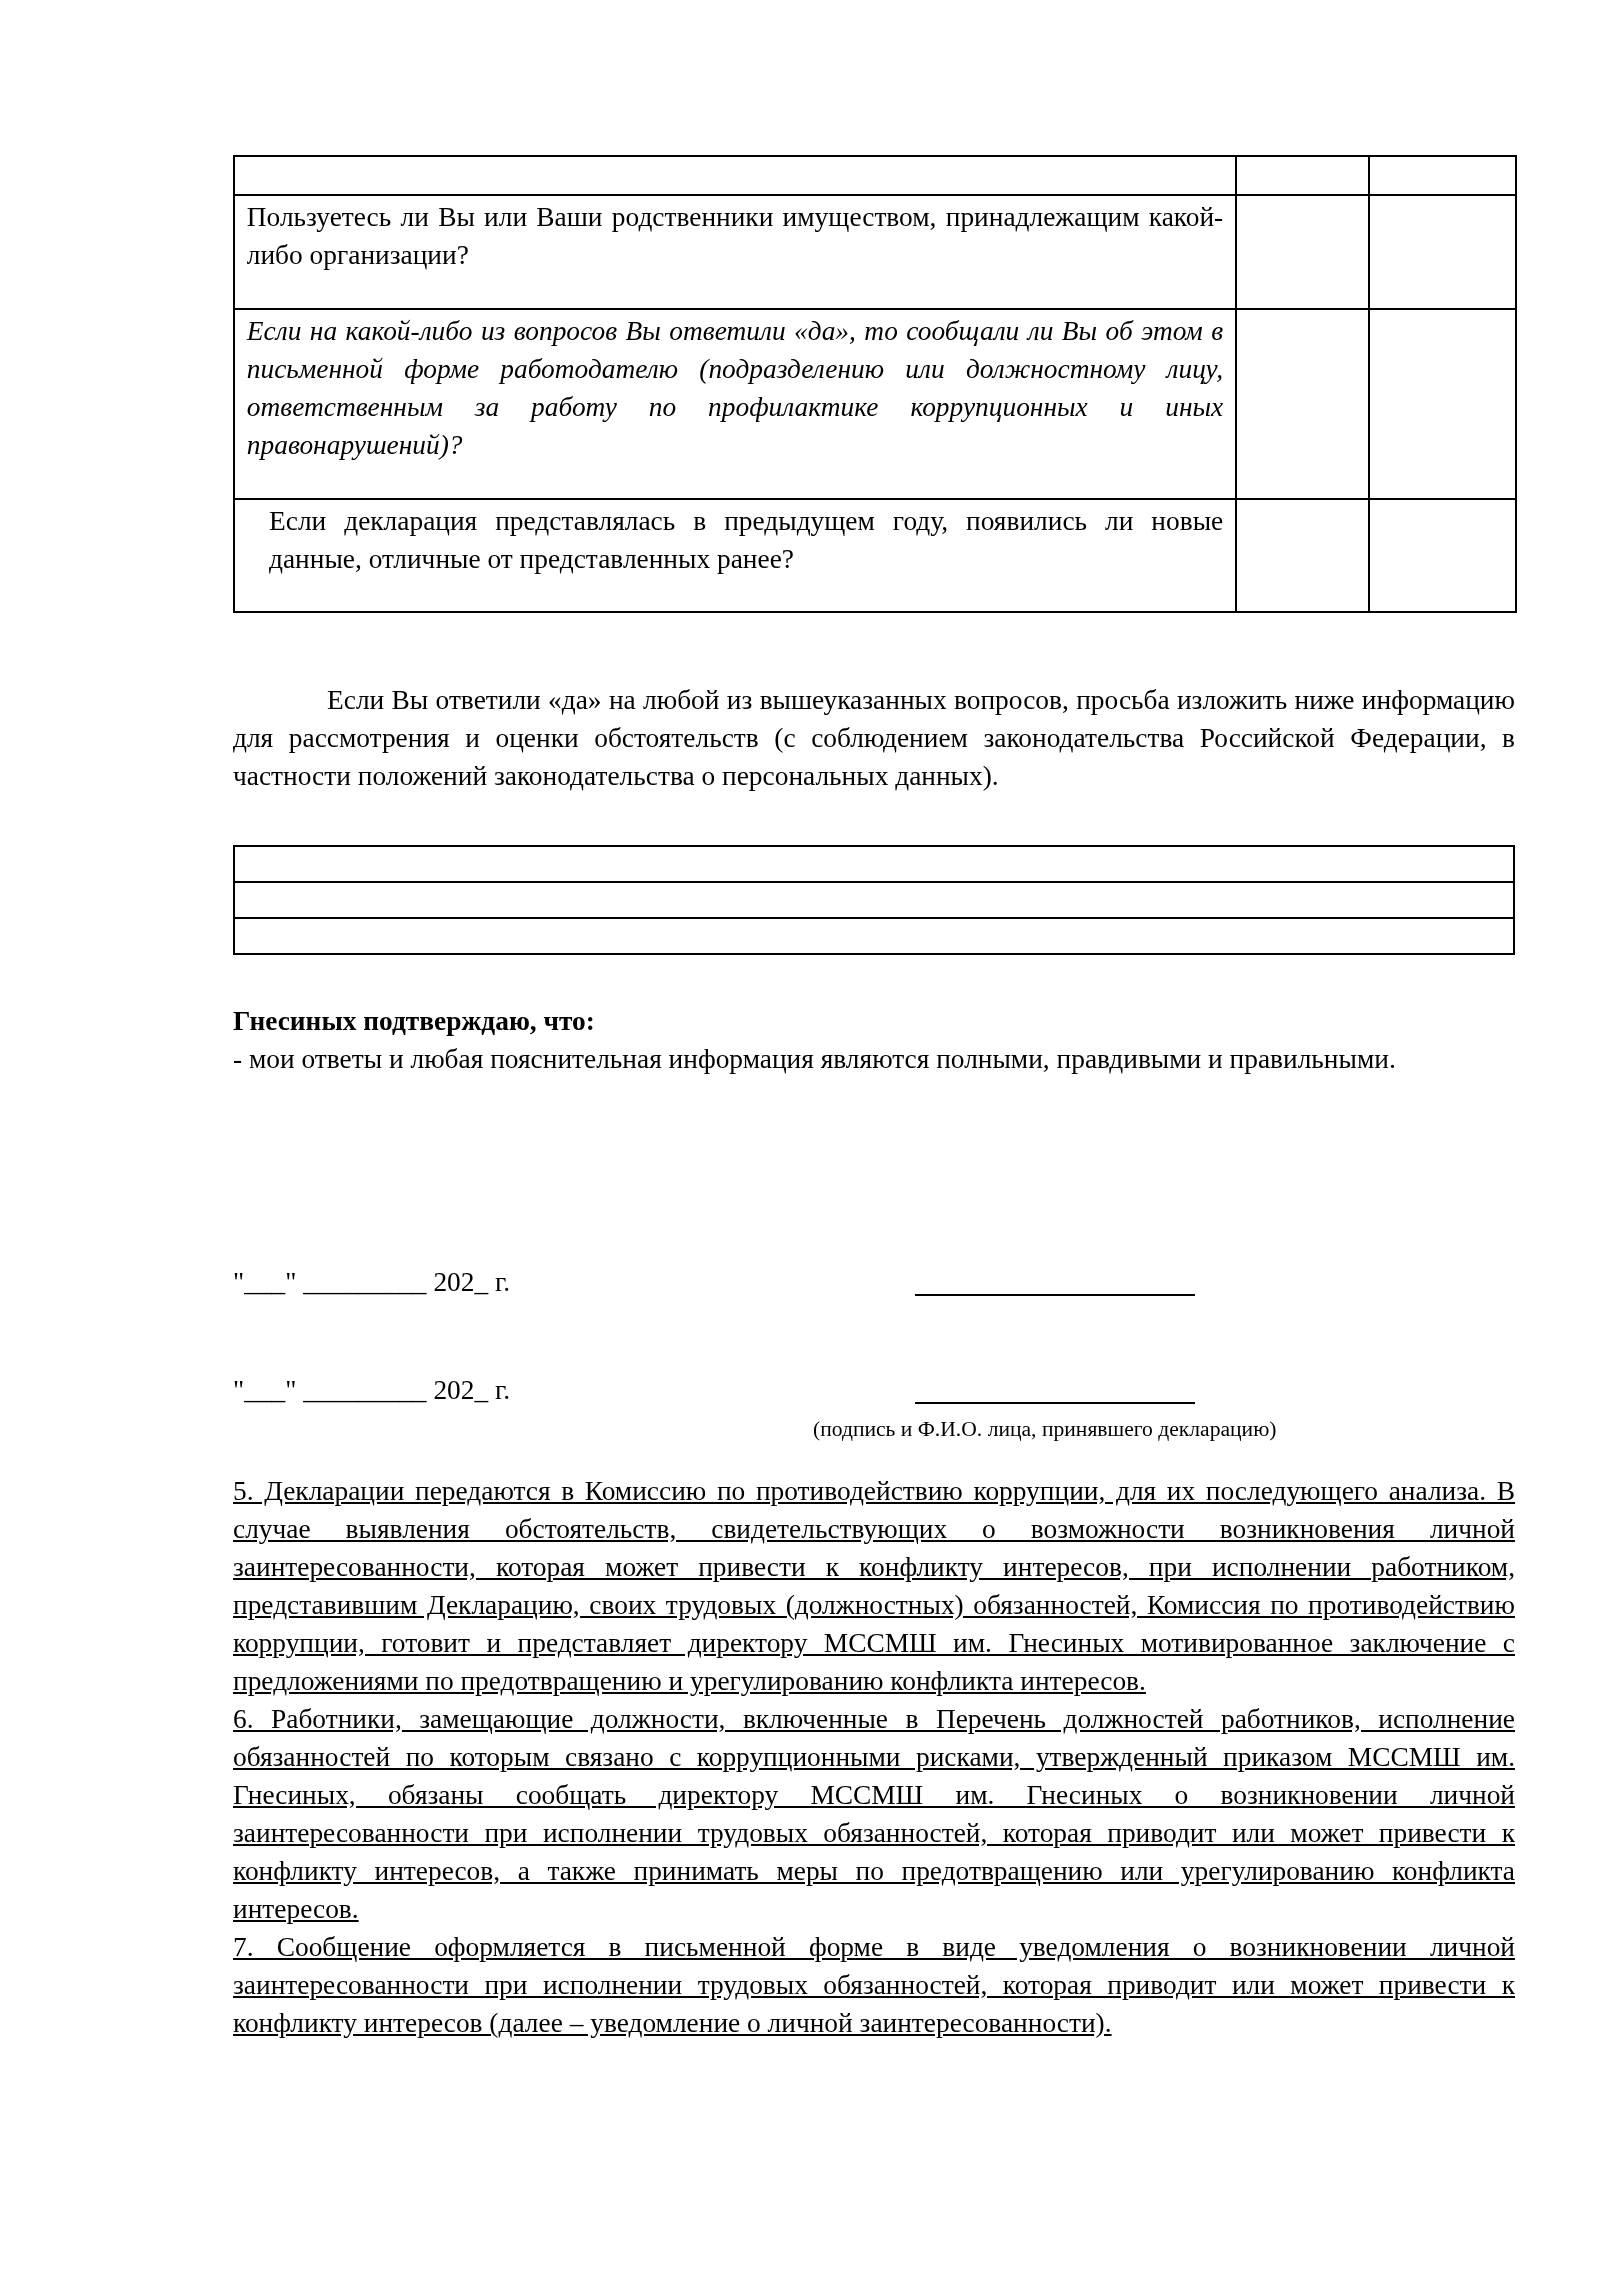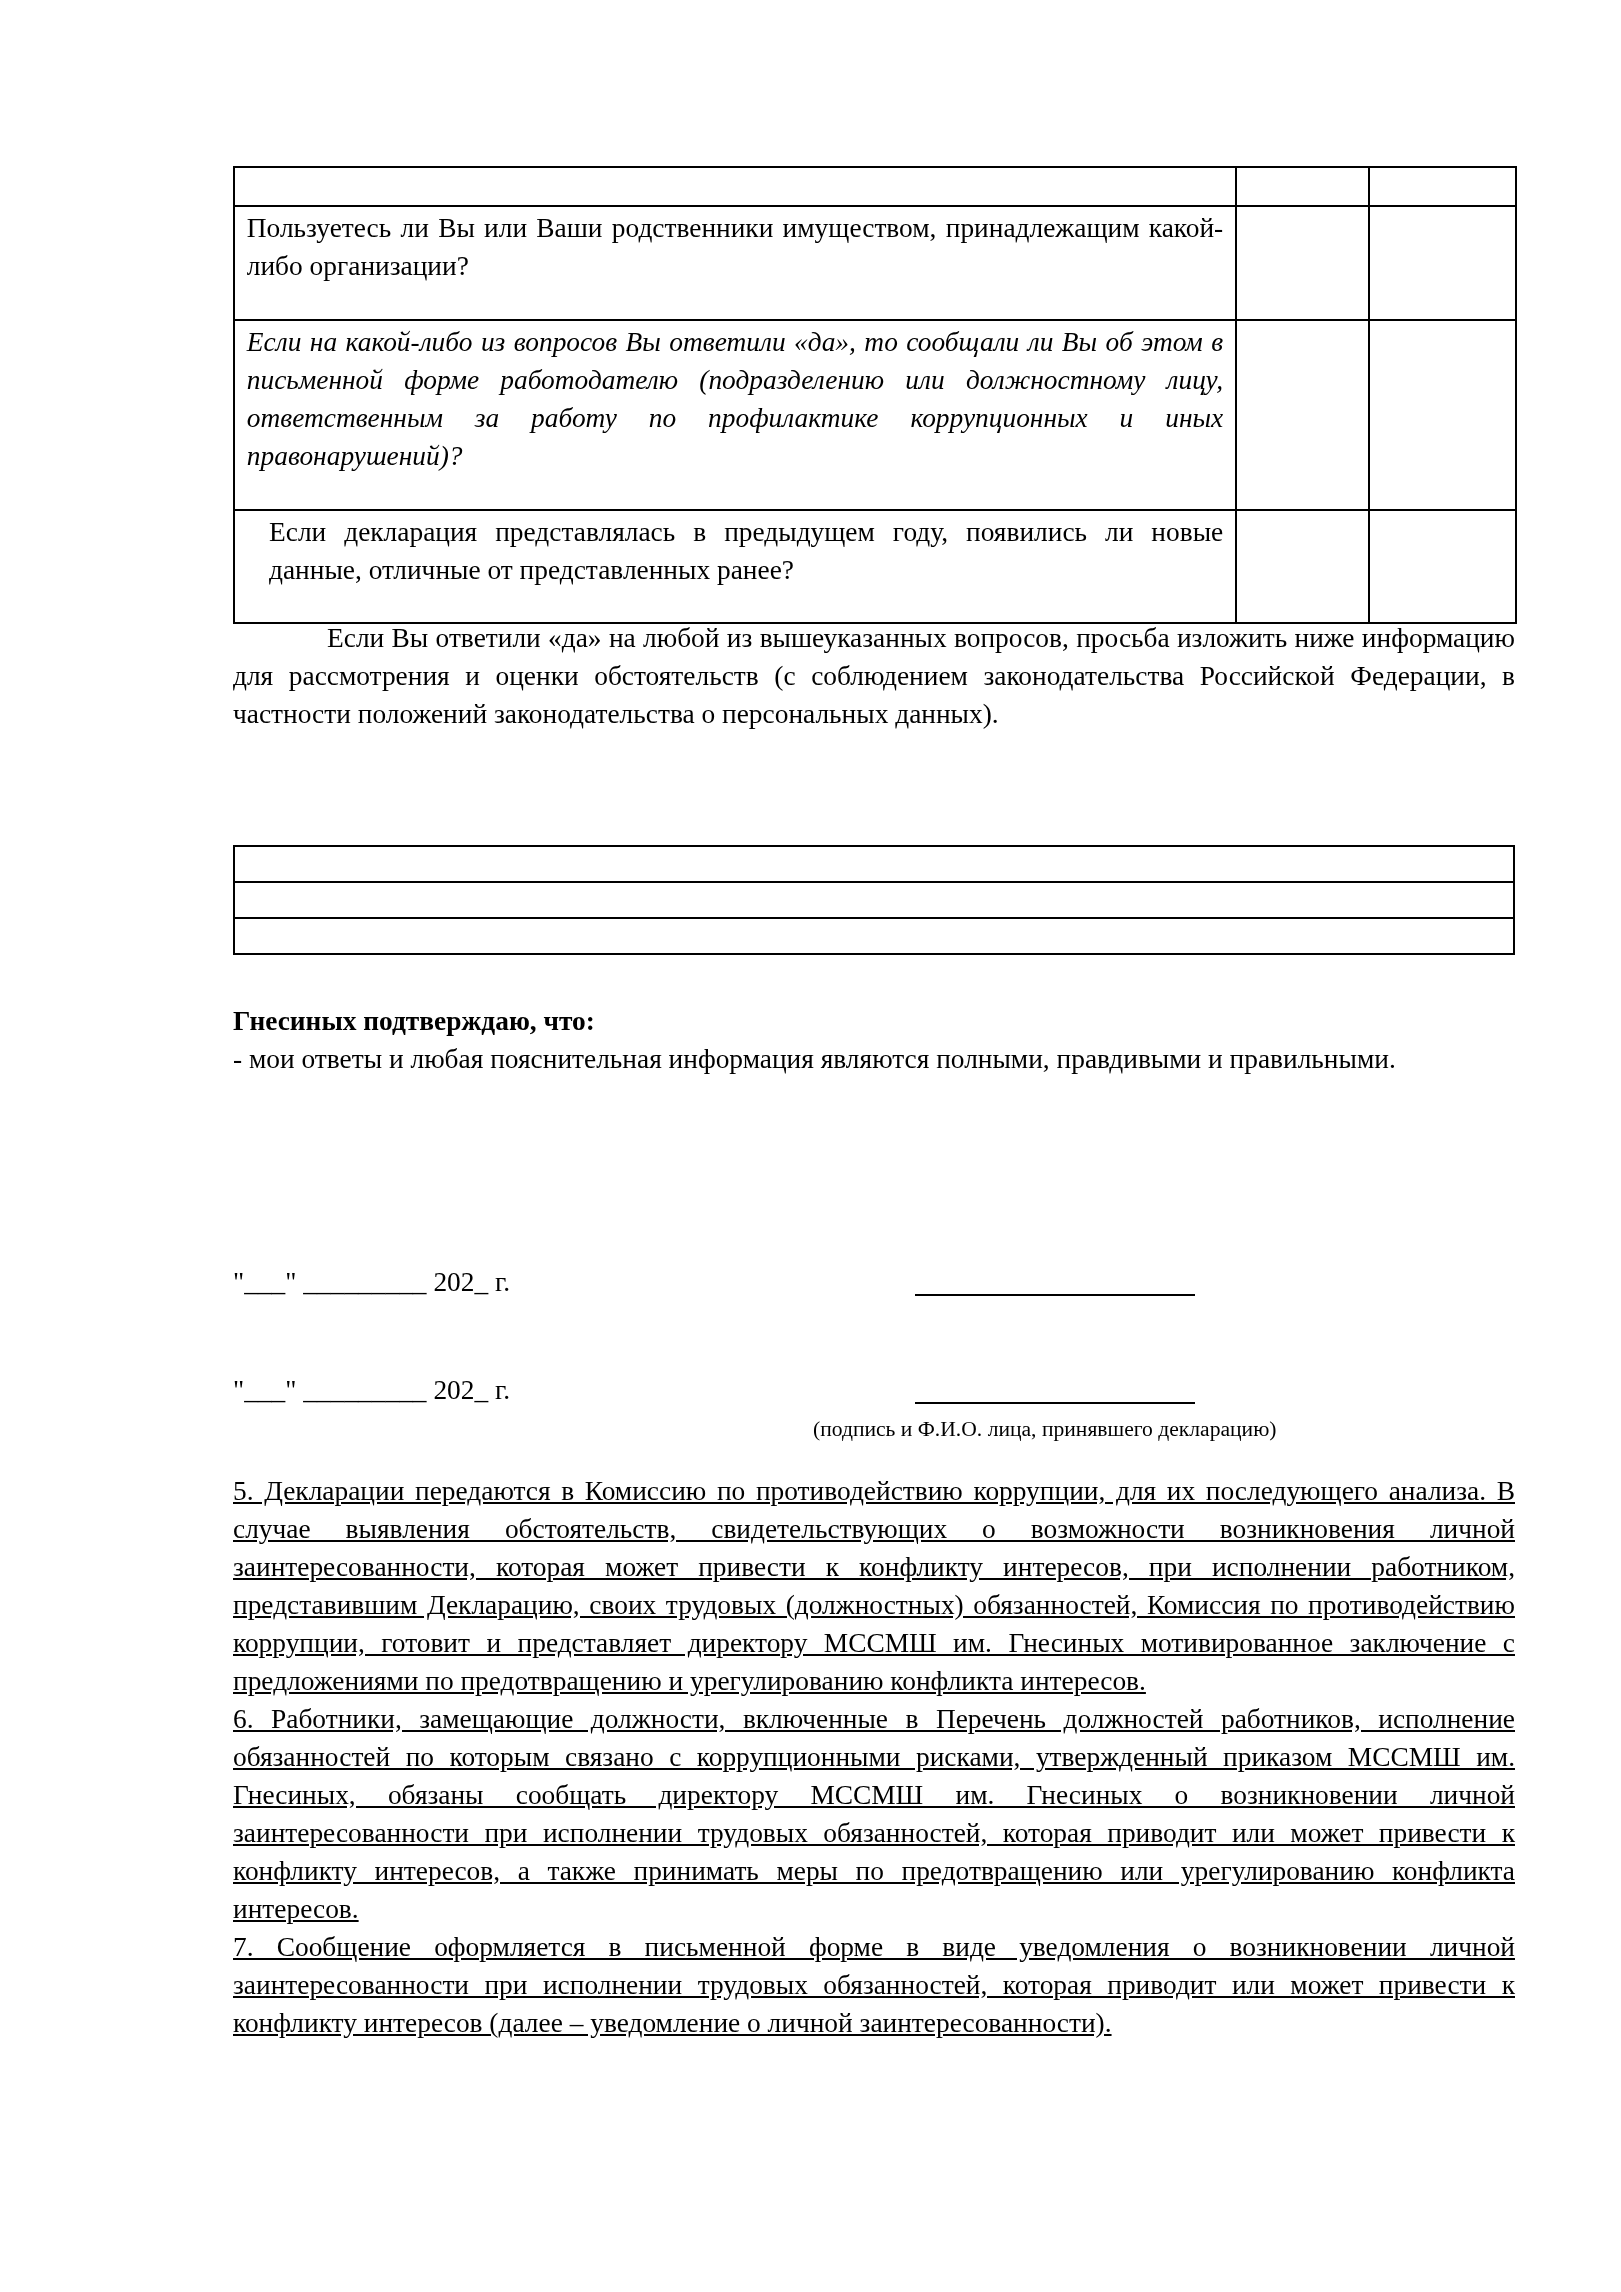--- a/index.html
+++ b/index.html
@@ -8,39 +8,39 @@
     font-family: "Liberation Serif", "DejaVu Serif", serif;
     color: #000;
     font-size: 27.4px;
     line-height: 38px;
   }
   .page { position: absolute; left: 0; top: 0; width: 1621px; height: 2293px; }
 
   
   .qtable {
     position: absolute; left: 233px; top: 155px; width: 1282px;
-    border-collapse: collapse; table-layout: fixed; margin-top: 11px;
+    border-collapse: collapse; table-layout: fixed;
   }
   .qtable td {
     border: 2px solid #000; vertical-align: top; padding: 0 11.8px;
     text-align: justify;
   }
   .qtable td.ans { padding: 0; }
   .qtable col.c1 { width: 1002px; }
   .qtable col.c2 { width: 133px; }
   .qtable col.c3 { width: 147px; }
   .qtable tr.r0 td { height: 37px; }
   .qtable tr.r1 td { height: 112px; border-top-width: 2.9px; }
   .qtable tr.r2 td { height: 188px; border-top-width: 2.9px; font-style: italic; }
   .qtable tr.r3 td { height: 111px; border-top-width: 2.9px; padding-left: 34px; }
   .qtable .qtext { display: block; padding-top: 2px; text-align: justify; text-align-last: left; }
 
   
   .intro {
-    position: absolute; left: 233px; top: 619px; width: 1282px;
+    position: absolute; left: 233px; top: 681px; width: 1282px;
     text-align: justify; text-indent: 94px;
   }
 
   
   .blank {
     position: absolute; left: 233px; top: 845px; width: 1282px;
     border-collapse: collapse; table-layout: fixed;
   }
   .blank td { border: 2.9px solid #000; height: 34px; padding: 0; }
 

